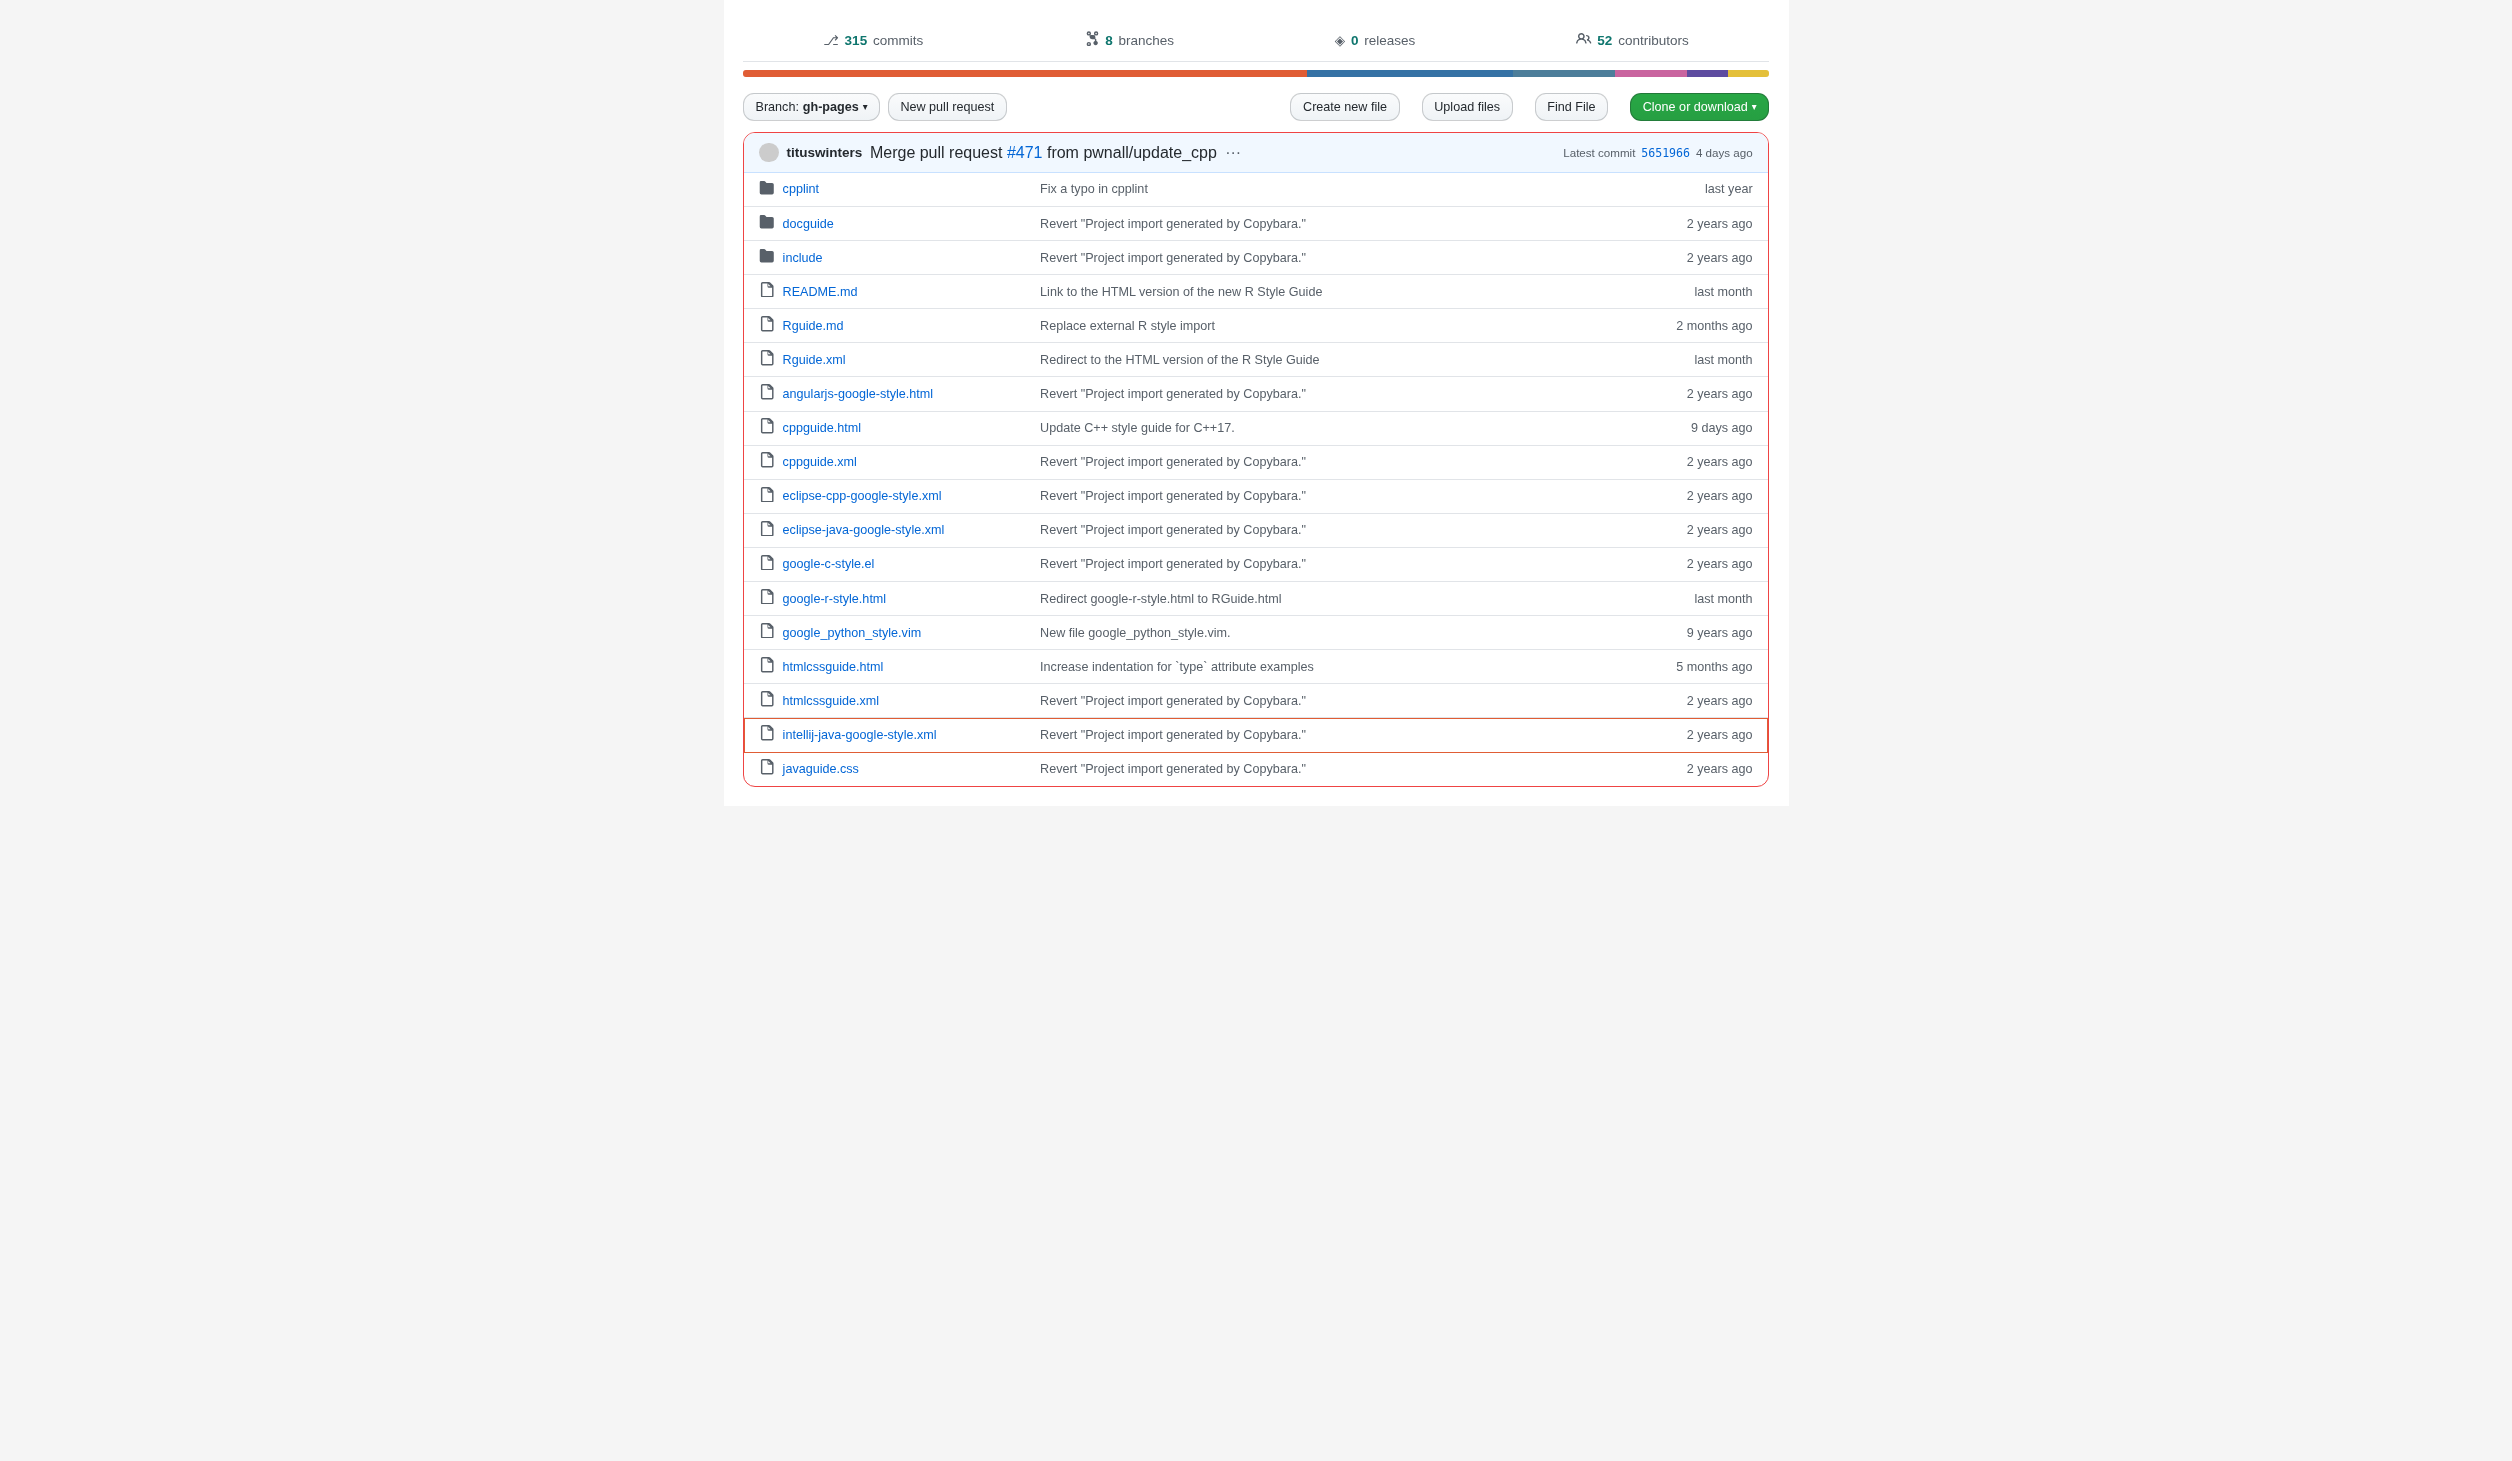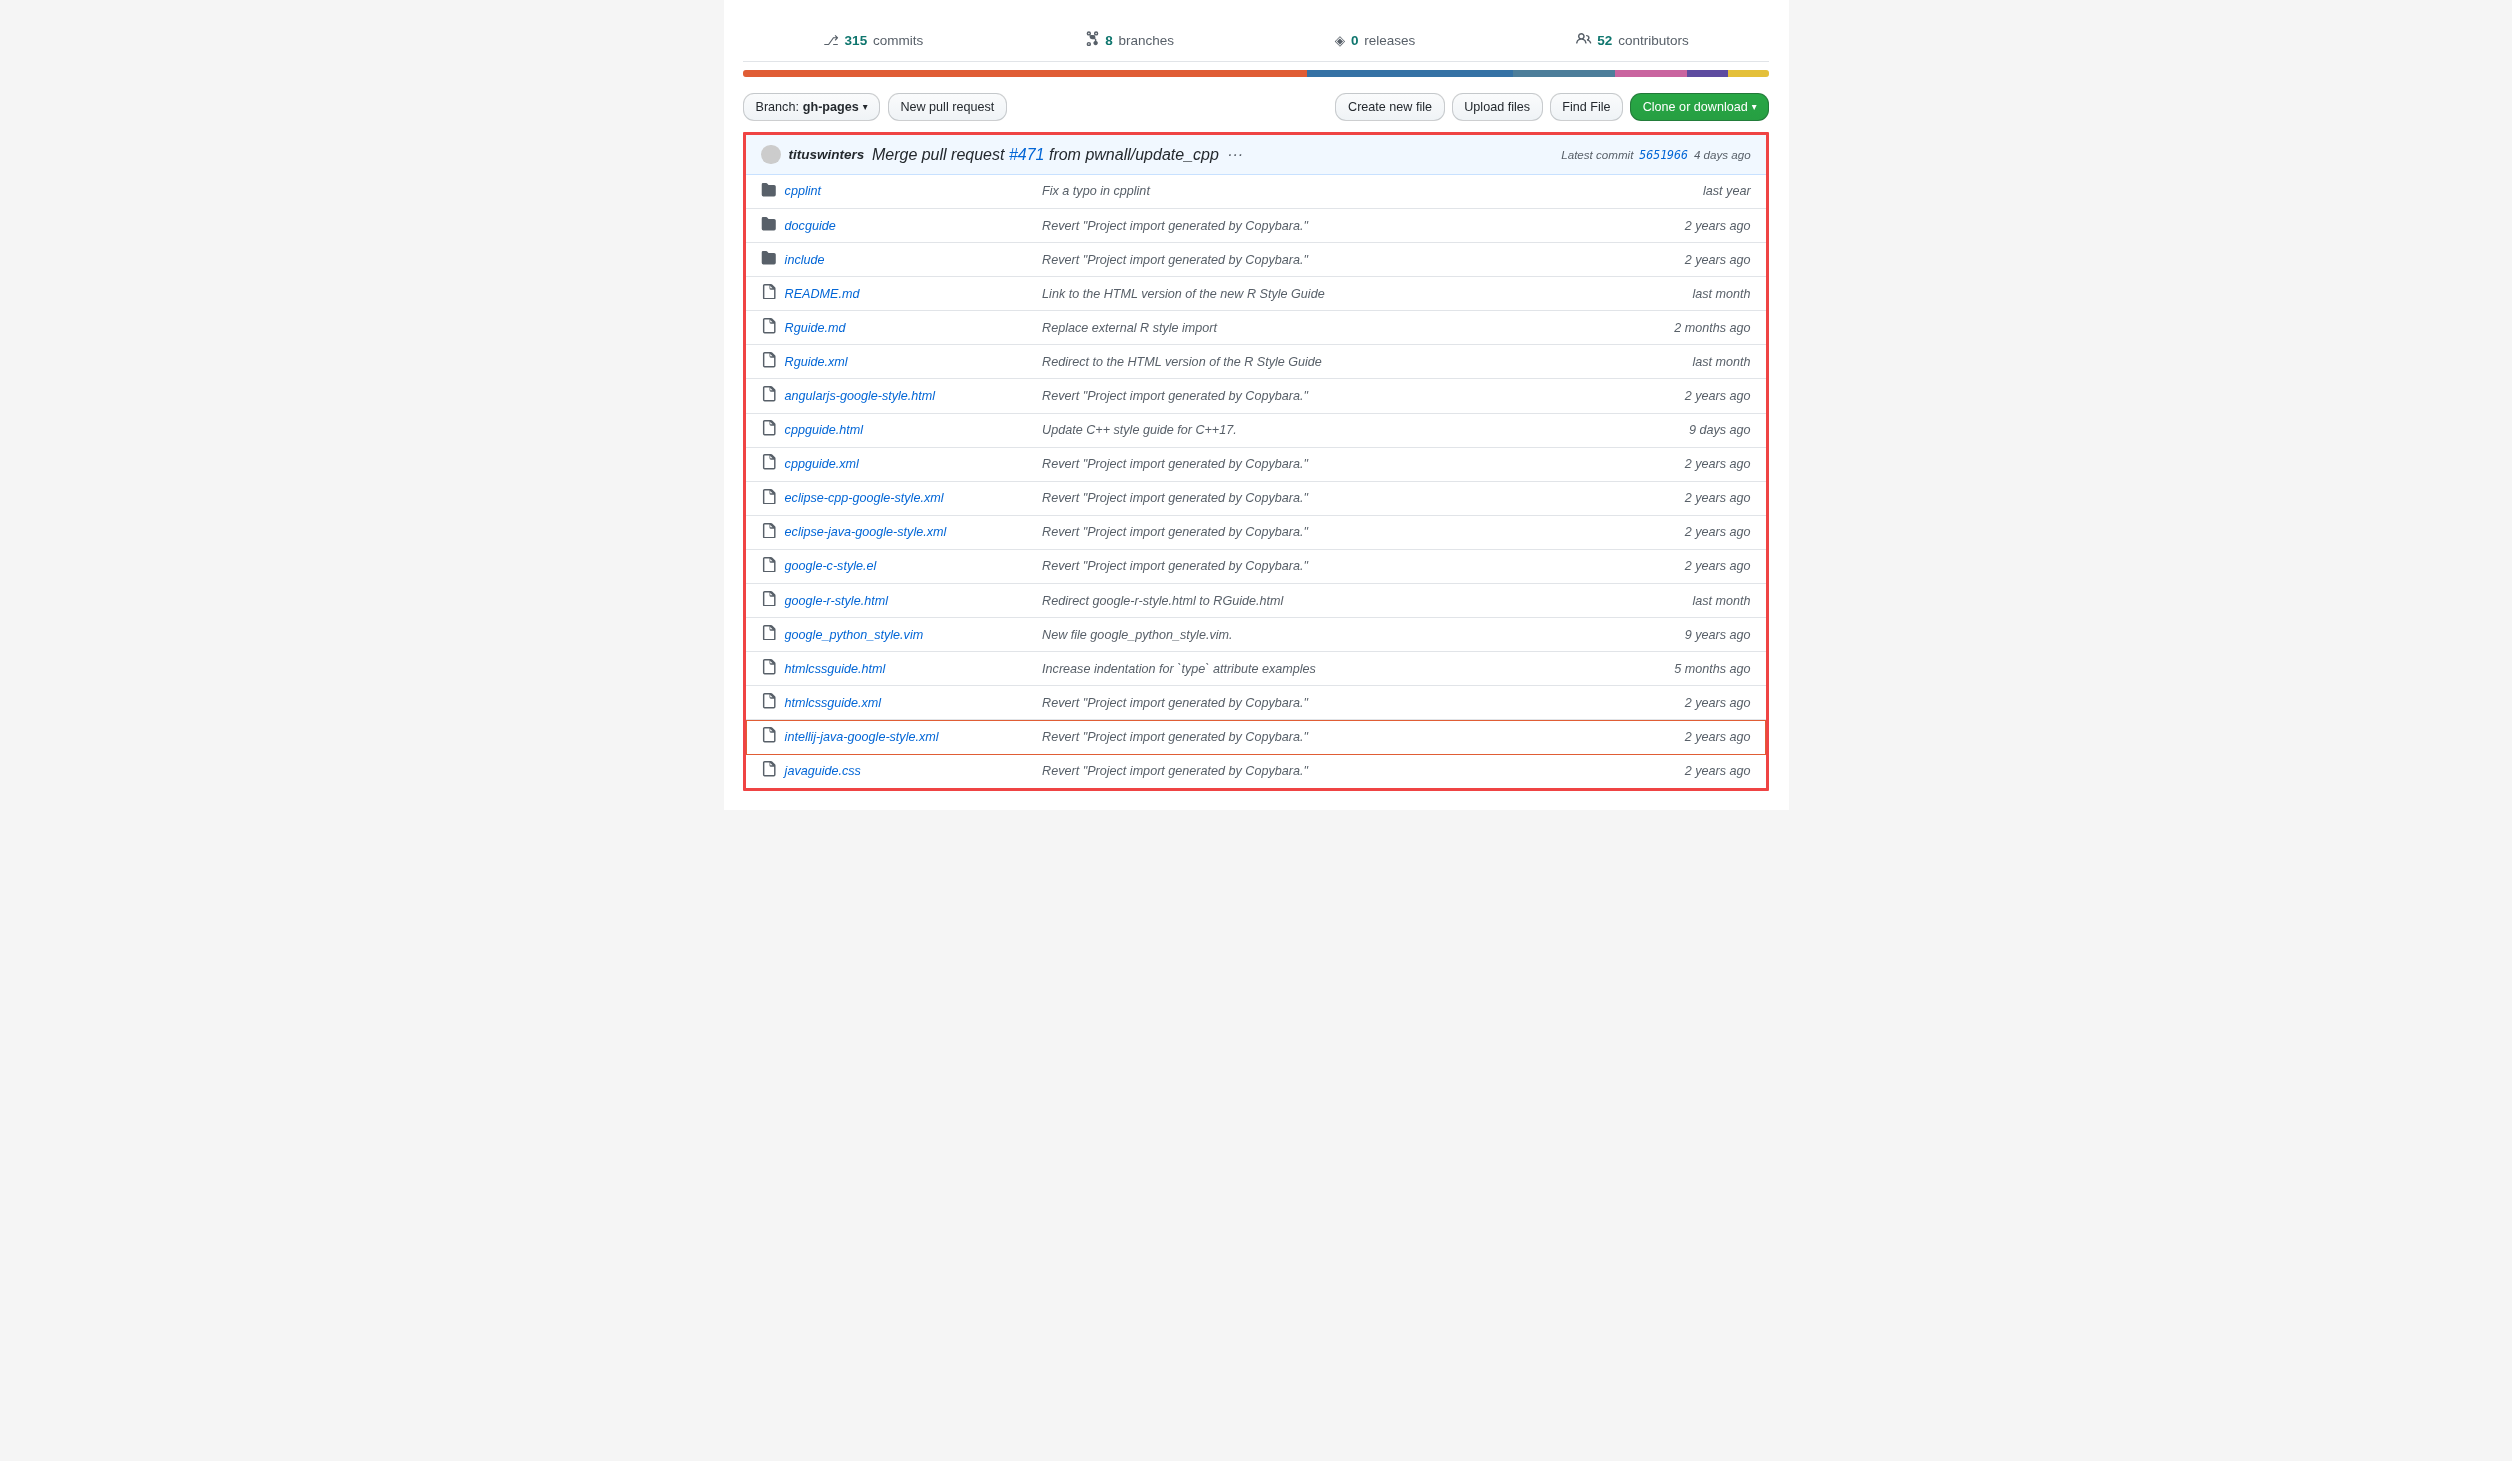--- a/index.html
+++ b/index.html
@@ -56,21 +56,21 @@
       align-items: center;
       margin-bottom: 11.6px;
     }
     .toolbar-left {
       display: flex;
       gap: 7.7px;
       align-items: center;
     }
     .toolbar-right {
       display: flex;
-      gap: 7px;
+      gap: 22px;
       align-items: center;
     }
 
     .btn {
       padding: 5.8px 11.6px;
       font-size: 12.6px;
       border-radius: 11px;
       cursor: pointer;
       border: 1px solid rgba(27,31,35,0.2);
       background: linear-gradient(180deg, #fafbfc, #eff3f6);
@@ -85,24 +85,23 @@
       font-size: 12.6px;
     }
     .btn-green {
       background: linear-gradient(180deg, #28a745, #269f42);
       color: #fff;
       border-color: rgba(27,31,35,0.3);
     }
 
     
     .file-table {
-      border: 3px solid #ef4444;
-      border-radius: 1px;
+      border: 1px solid #ef4444;
+      border-radius: 12px;
       overflow: hidden;
-      font-style: italic;
     }
 
     
     .commit-header {
       background: #f1f8ff;
       border-bottom: 1px solid #c8e1ff;
       padding: 9.7px 15.5px;
       display: flex;
       align-items: center;
       justify-content: space-between;

